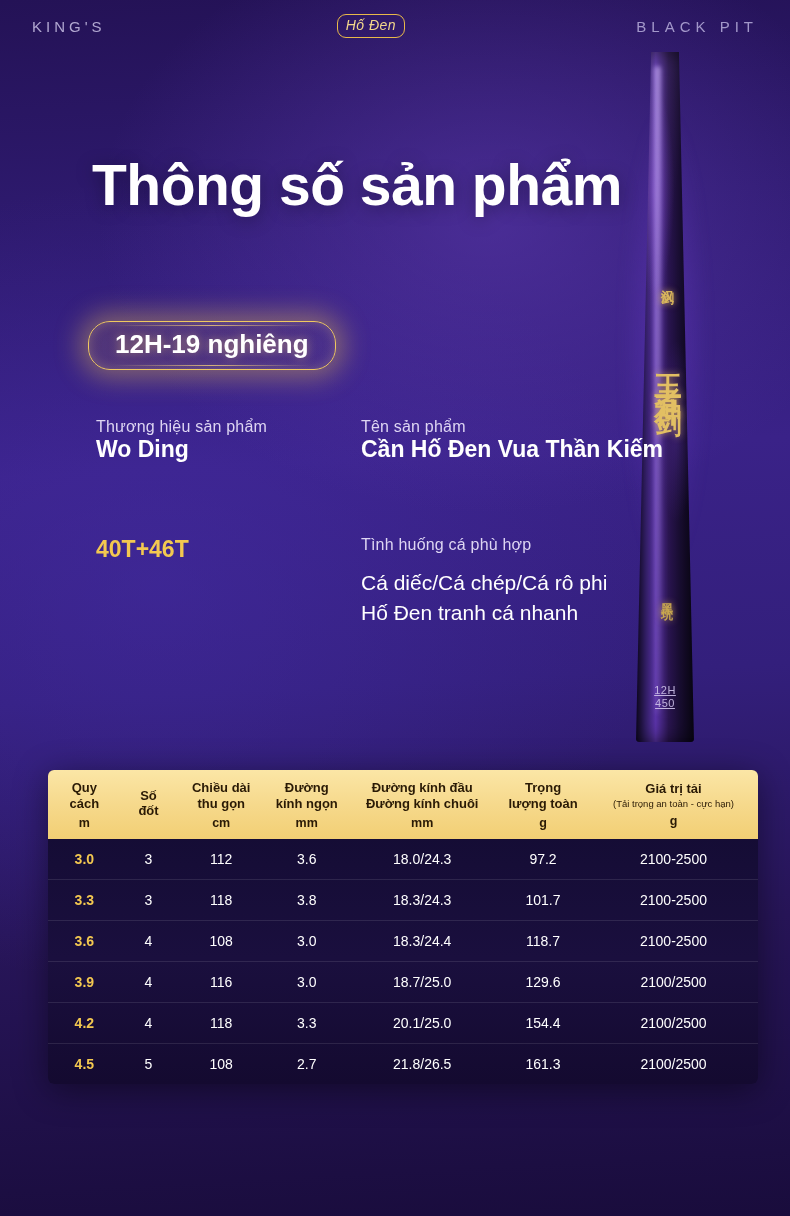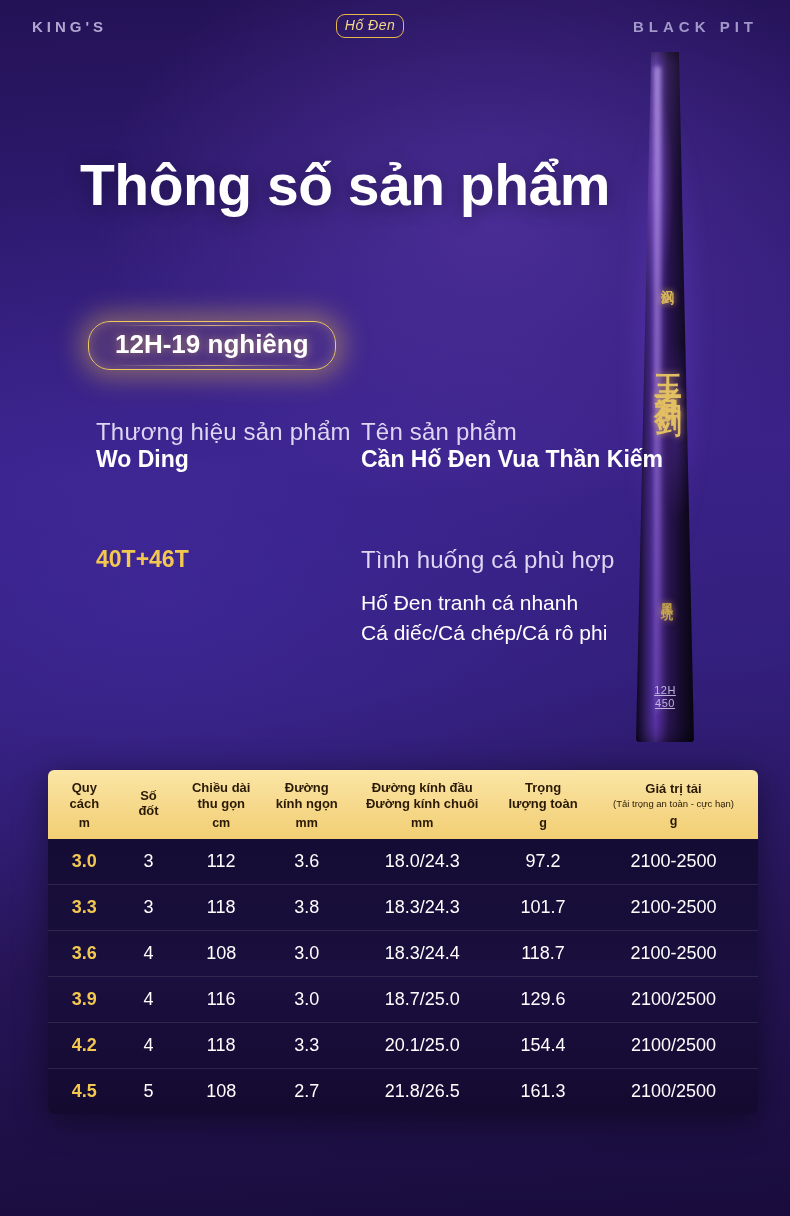--- a/index.html
+++ b/index.html
@@ -33,21 +33,21 @@
     align-items: center;
     justify-content: space-between;
     padding: 0 32px;
     box-sizing: border-box;
     z-index: 6;
   }
   .brand-left, .brand-right {
     color: #cfc7ea;
     font-size: 15px;
     letter-spacing: 4px;
-    font-weight: 700;
+    font-weight: 400;
     opacity: .82;
   }
   .brand-right { color: #bdb4e0; letter-spacing: 5px; }
   .badge-center {
     border: 1.5px solid #e8b94a;
     border-radius: 9px;
     color: #f2d78b;
     font-size: 14px;
     padding: 3px 8px 4px;
     letter-spacing: .5px;
@@ -136,21 +136,21 @@
     text-align: center;
     letter-spacing: .5px;
     opacity: .9;
     text-decoration: underline;
   }
 
   
   .headline {
     position: absolute;
     top: 152px;
-    left: 80px;
+    left: 92px;
     color: #ffffff;
     font-size: 57px;
     font-weight: 800;
     letter-spacing: -0.5px;
     text-shadow: 0 3px 18px rgba(0,0,0,0.35);
     z-index: 4;
   }
 
   
   .pill-wrap {
@@ -192,21 +192,21 @@
     z-index: 4;
   }
   .spec-row {
     display: flex;
   }
   .spec-row + .spec-row { margin-top: 73px; }
   .spec-col-a { width: 265px; }
   .spec-col-b { width: 315px; }
   .spec-label {
     color: #ded6f3;
-    font-size: 24px;
+    font-size: 16px;
     font-weight: 400;
     letter-spacing: .2px;
   }
   .spec-value {
     color: #ffffff;
     font-size: 23px;
     font-weight: 700;
   }
   .spec-value.gold {
     color: #f3c850;
@@ -253,21 +253,21 @@
   }
   thead th .small {
     display: block;
     font-size: 9.5px;
     font-weight: 400;
     line-height: 1.15;
     margin-top: 2px;
   }
   tbody td {
     color: #ffffff;
-    font-size: 18px;
+    font-size: 14px;
     text-align: center;
     padding: 12px 2px;
     border-bottom: 1px solid rgba(255,255,255,0.10);
   }
   tbody tr:last-child td { border-bottom: none; }
   tbody td.first {
     color: #f3c850;
     font-weight: 700;
   }
   .c1 { width: 68px; }
@@ -321,22 +321,22 @@
       </div>
     </div>
 
     <div class="spec-row">
       <div class="spec-col-a">
         <div class="spec-value gold">40T+46T</div>
       </div>
       <div class="spec-col-b">
         <div class="spec-label">Tình huống cá phù hợp</div>
         <div class="spec-value plain">
+          <div>Cá diếc/Cá chép/Cá rô phi</div>
           <div>Hố Đen tranh cá nhanh</div>
-          <div>Cá diếc/Cá chép/Cá rô phi</div>
         </div>
       </div>
     </div>
 
   </div>
 
   <div class="table-card">
     <table>
       <colgroup>
         <col class="c1">

